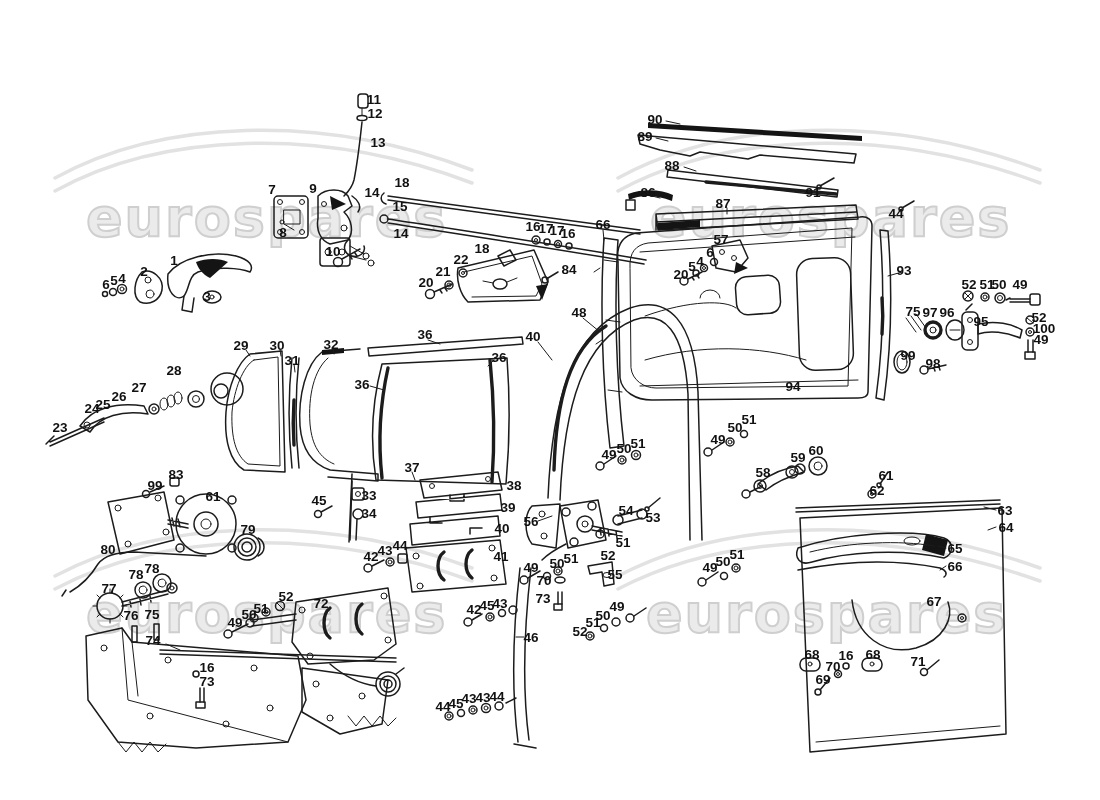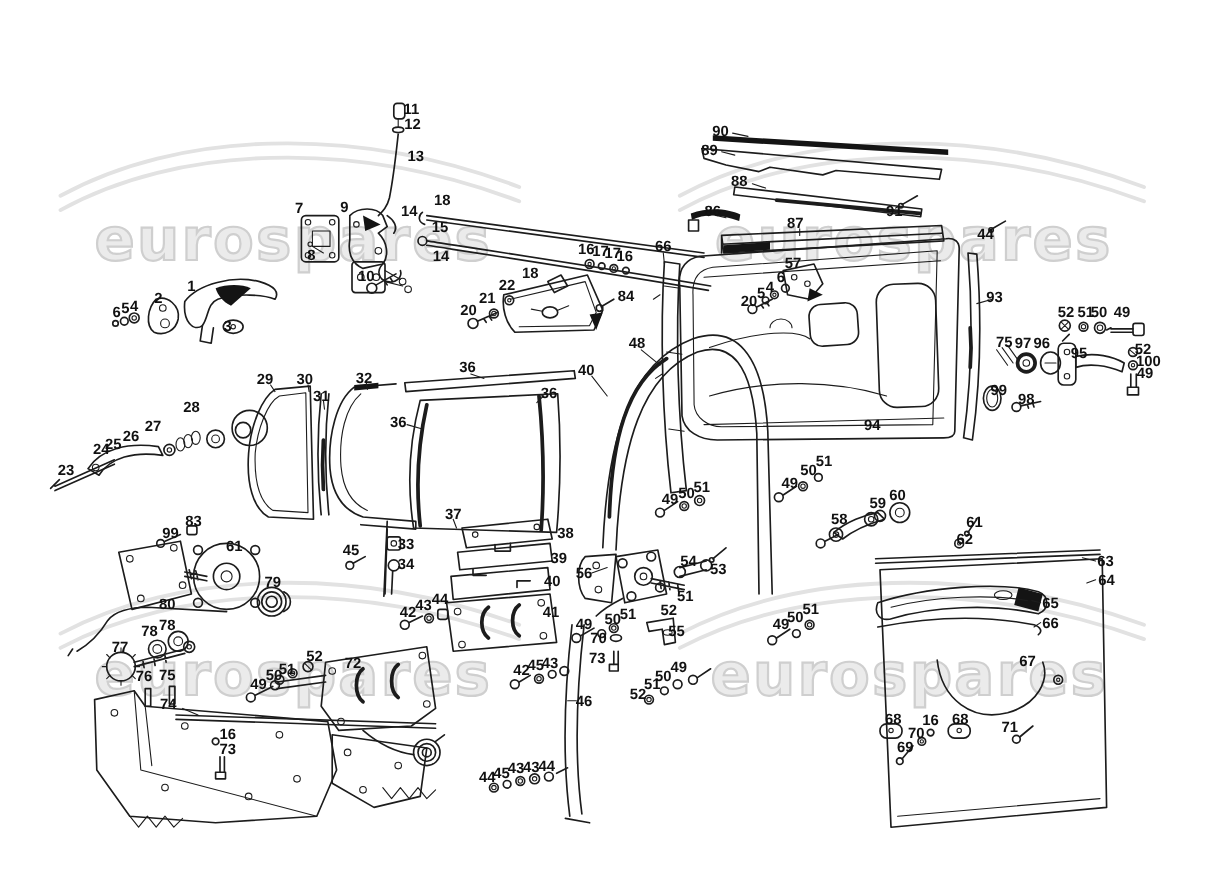--- a/index.html
+++ b/index.html
@@ -573,21 +573,21 @@
       <div class="part-label" style="left: 723px; top: 561px;">50</div>
       <div class="part-label" style="left: 737px; top: 554px;">51</div>
       <div class="part-label" style="left: 718px; top: 439px;">49</div>
       <div class="part-label" style="left: 735px; top: 427px;">50</div>
       <div class="part-label" style="left: 749px; top: 419px;">51</div>
       <div class="part-label" style="left: 763px; top: 472px;">58</div>
       <div class="part-label" style="left: 798px; top: 457px;">59</div>
       <div class="part-label" style="left: 816px; top: 450px;">60</div>
       <div class="part-label" style="left: 886px; top: 475px;">61</div>
       <div class="part-label" style="left: 877px; top: 490px;">62</div>
-      <div class="part-label" style="left: 108px; top: 549px; margin-left: 44px;">80</div>
+      <div class="part-label" style="left: 108px; top: 549px;">80</div>
       <div class="part-label" style="left: 136px; top: 574px;">78</div>
       <div class="part-label" style="left: 152px; top: 568px;">78</div>
       <div class="part-label" style="left: 109px; top: 588px;">77</div>
       <div class="part-label" style="left: 131px; top: 615px;">76</div>
       <div class="part-label" style="left: 152px; top: 614px;">75</div>
       <div class="part-label" style="left: 153px; top: 640px;">74</div>
       <div class="part-label" style="left: 207px; top: 667px;">16</div>
       <div class="part-label" style="left: 207px; top: 681px;">73</div>
       <div class="part-label" style="left: 286px; top: 596px;">52</div>
       <div class="part-label" style="left: 261px; top: 608px;">51</div>

